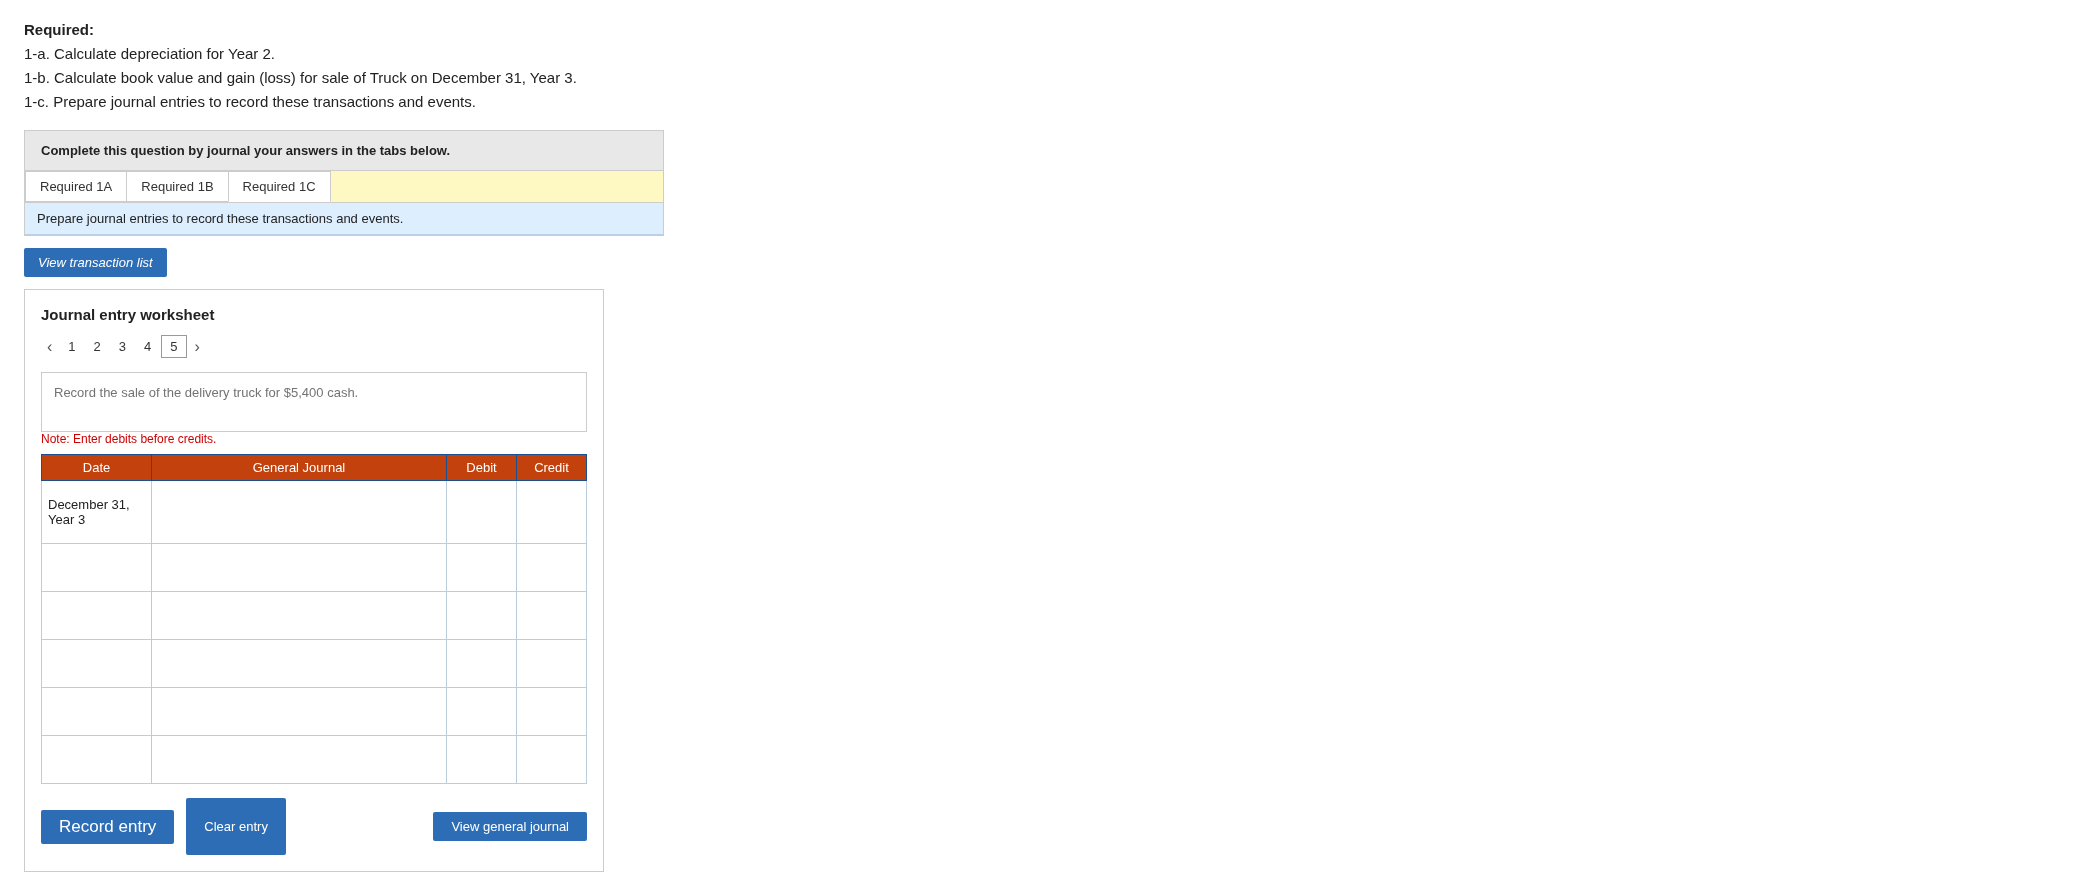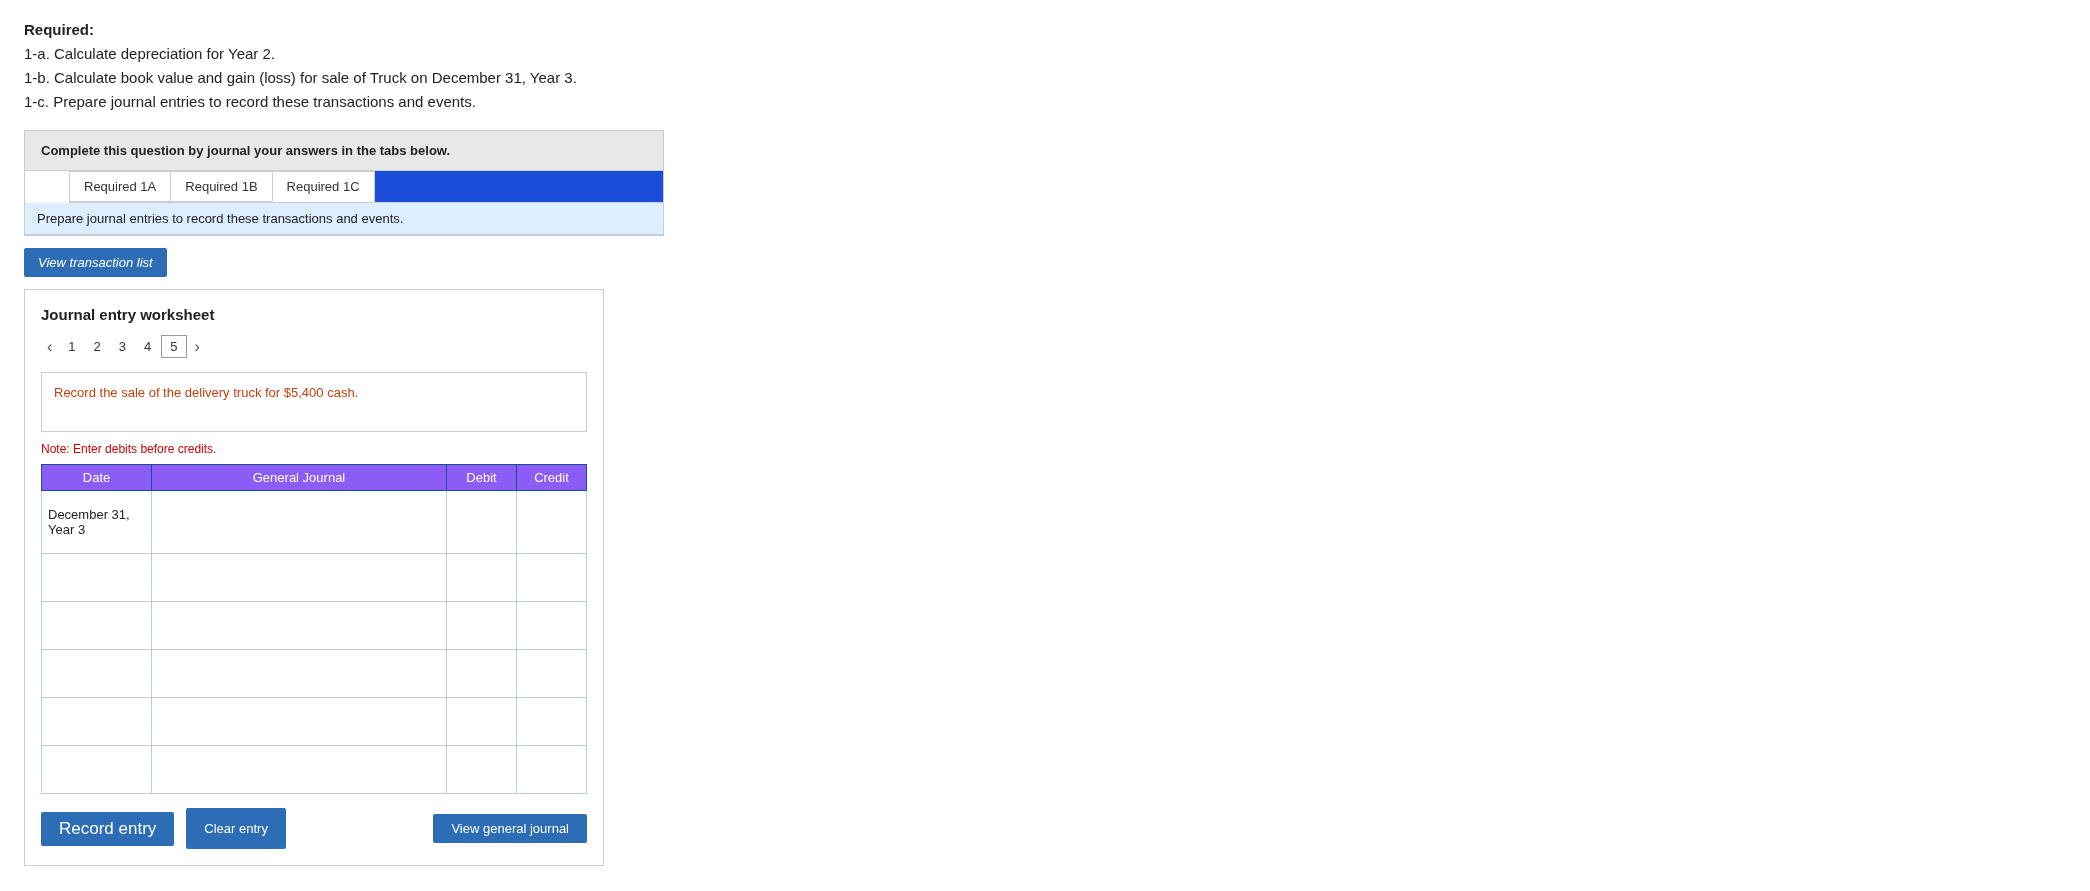--- a/index.html
+++ b/index.html
@@ -30,22 +30,21 @@
       max-width: 640px;
     }
     .tabs-container {
       border: 1px solid #ccc;
       border-top: none;
       max-width: 640px;
     }
     .tabs-row {
       display: flex;
       border-bottom: 1px solid #ccc;
-      background: #1d4ed8;
-      margin-left: 44px;
+      background: #fef9c3;
     }
     .tab {
       padding: 7px 14px;
       cursor: pointer;
       border: 1px solid #ccc;
       border-bottom: none;
       background: #fff;
       font-size: 13px;
       margin-right: -1px;
       color: #333;
@@ -115,37 +114,36 @@
     }
     .page-num.active {
       border: 1px solid #999;
       background: #fff;
       font-weight: normal;
     }
     .instruction-box {
       border: 1px solid #ccc;
       padding: 12px;
       font-size: 13px;
-      color: #c2410c;
-      margin-bottom: 10px;
+      color: #737373;
       min-height: 60px;
     }
     .note-text {
       color: #c00;
       font-size: 12px;
       margin-bottom: 8px;
     }
     .journal-table {
       width: 100%;
       border-collapse: collapse;
       font-size: 13px;
       margin-bottom: 14px;
     }
     .journal-table thead tr th {
-      background: #8b5cf6;
+      background: #c2410c;
       color: #fff;
       text-align: center;
       padding: 5px 8px;
       border: 1px solid #1a5090;
       font-weight: normal;
     }
     .journal-table thead tr th:first-child {
       text-align: center;
     }
     .journal-table tbody tr td {
@@ -181,21 +179,21 @@
       border: none;
       padding: 7px 18px;
       font-size: 17px;
       cursor: pointer;
       border-radius: 2px;
     }
     .clear-btn {
       background: #2d6db5;
       color: #fff;
       border: none;
-      padding: 13px 18px;
+      padding: 21px 18px;
       font-size: 13px;
       cursor: pointer;
       border-radius: 2px;
     }
     .view-general-btn {
       background: #2d6db5;
       color: #fff;
       border: none;
       padding: 7px 18px;
       font-size: 13px;

